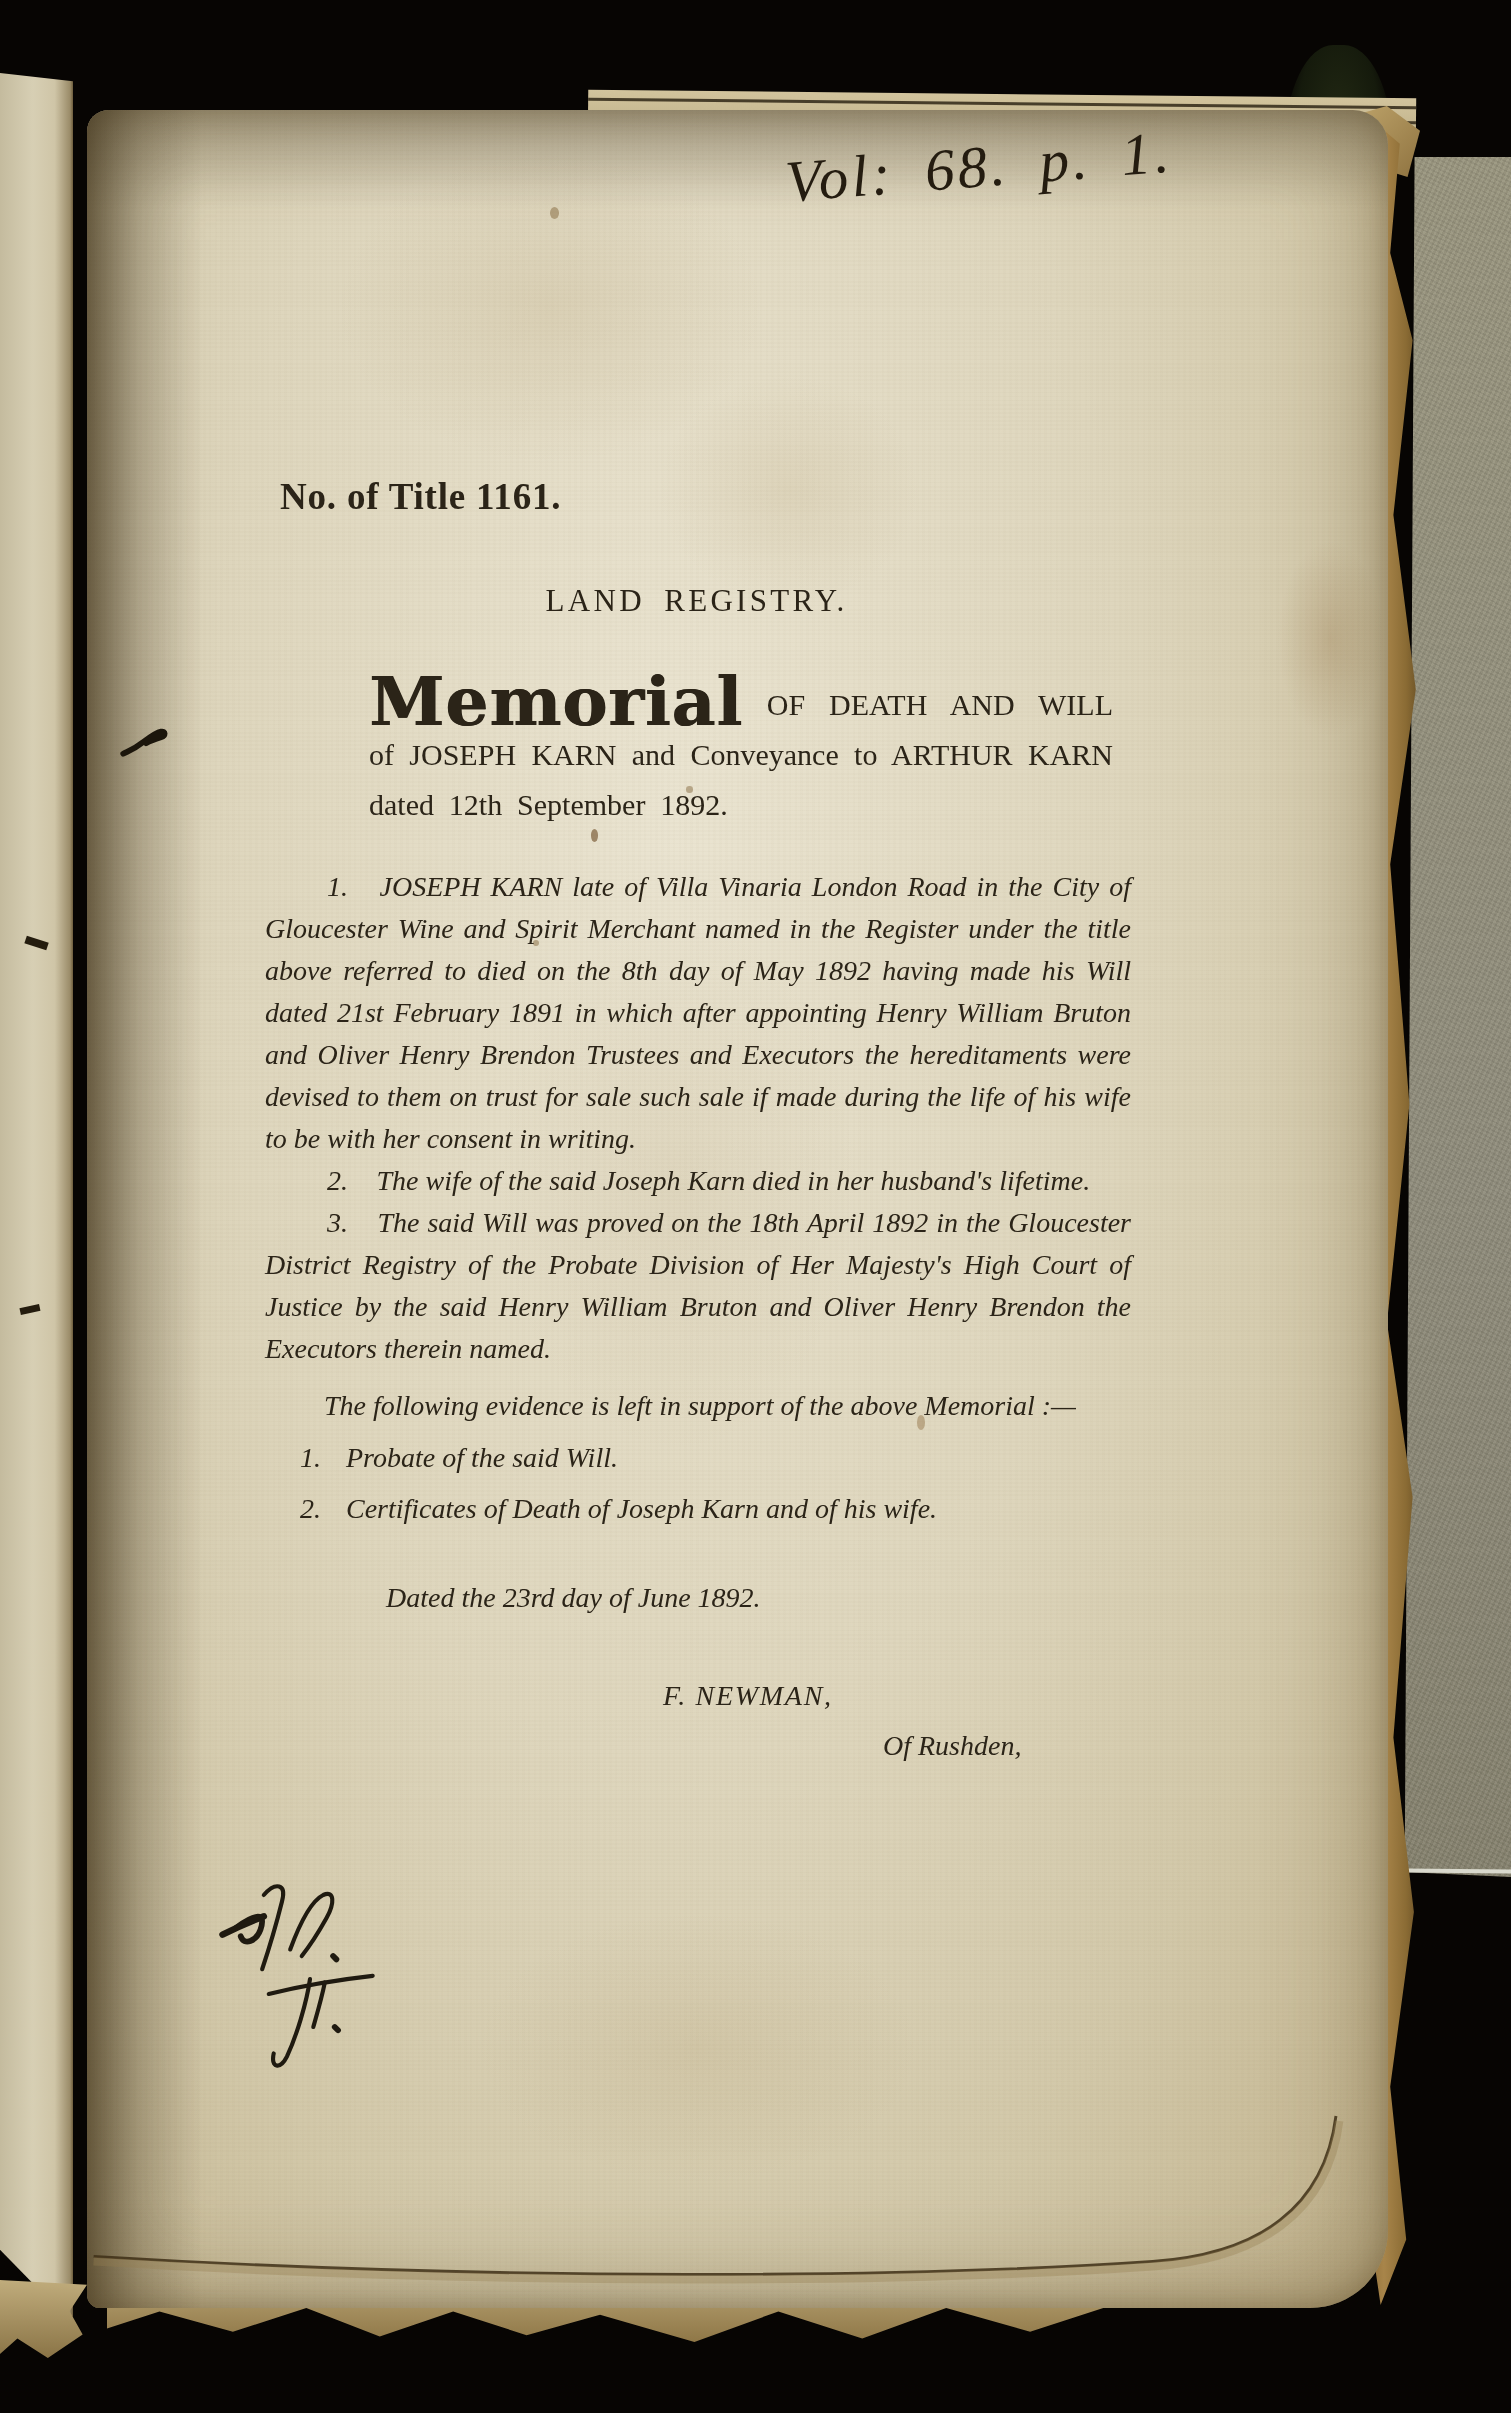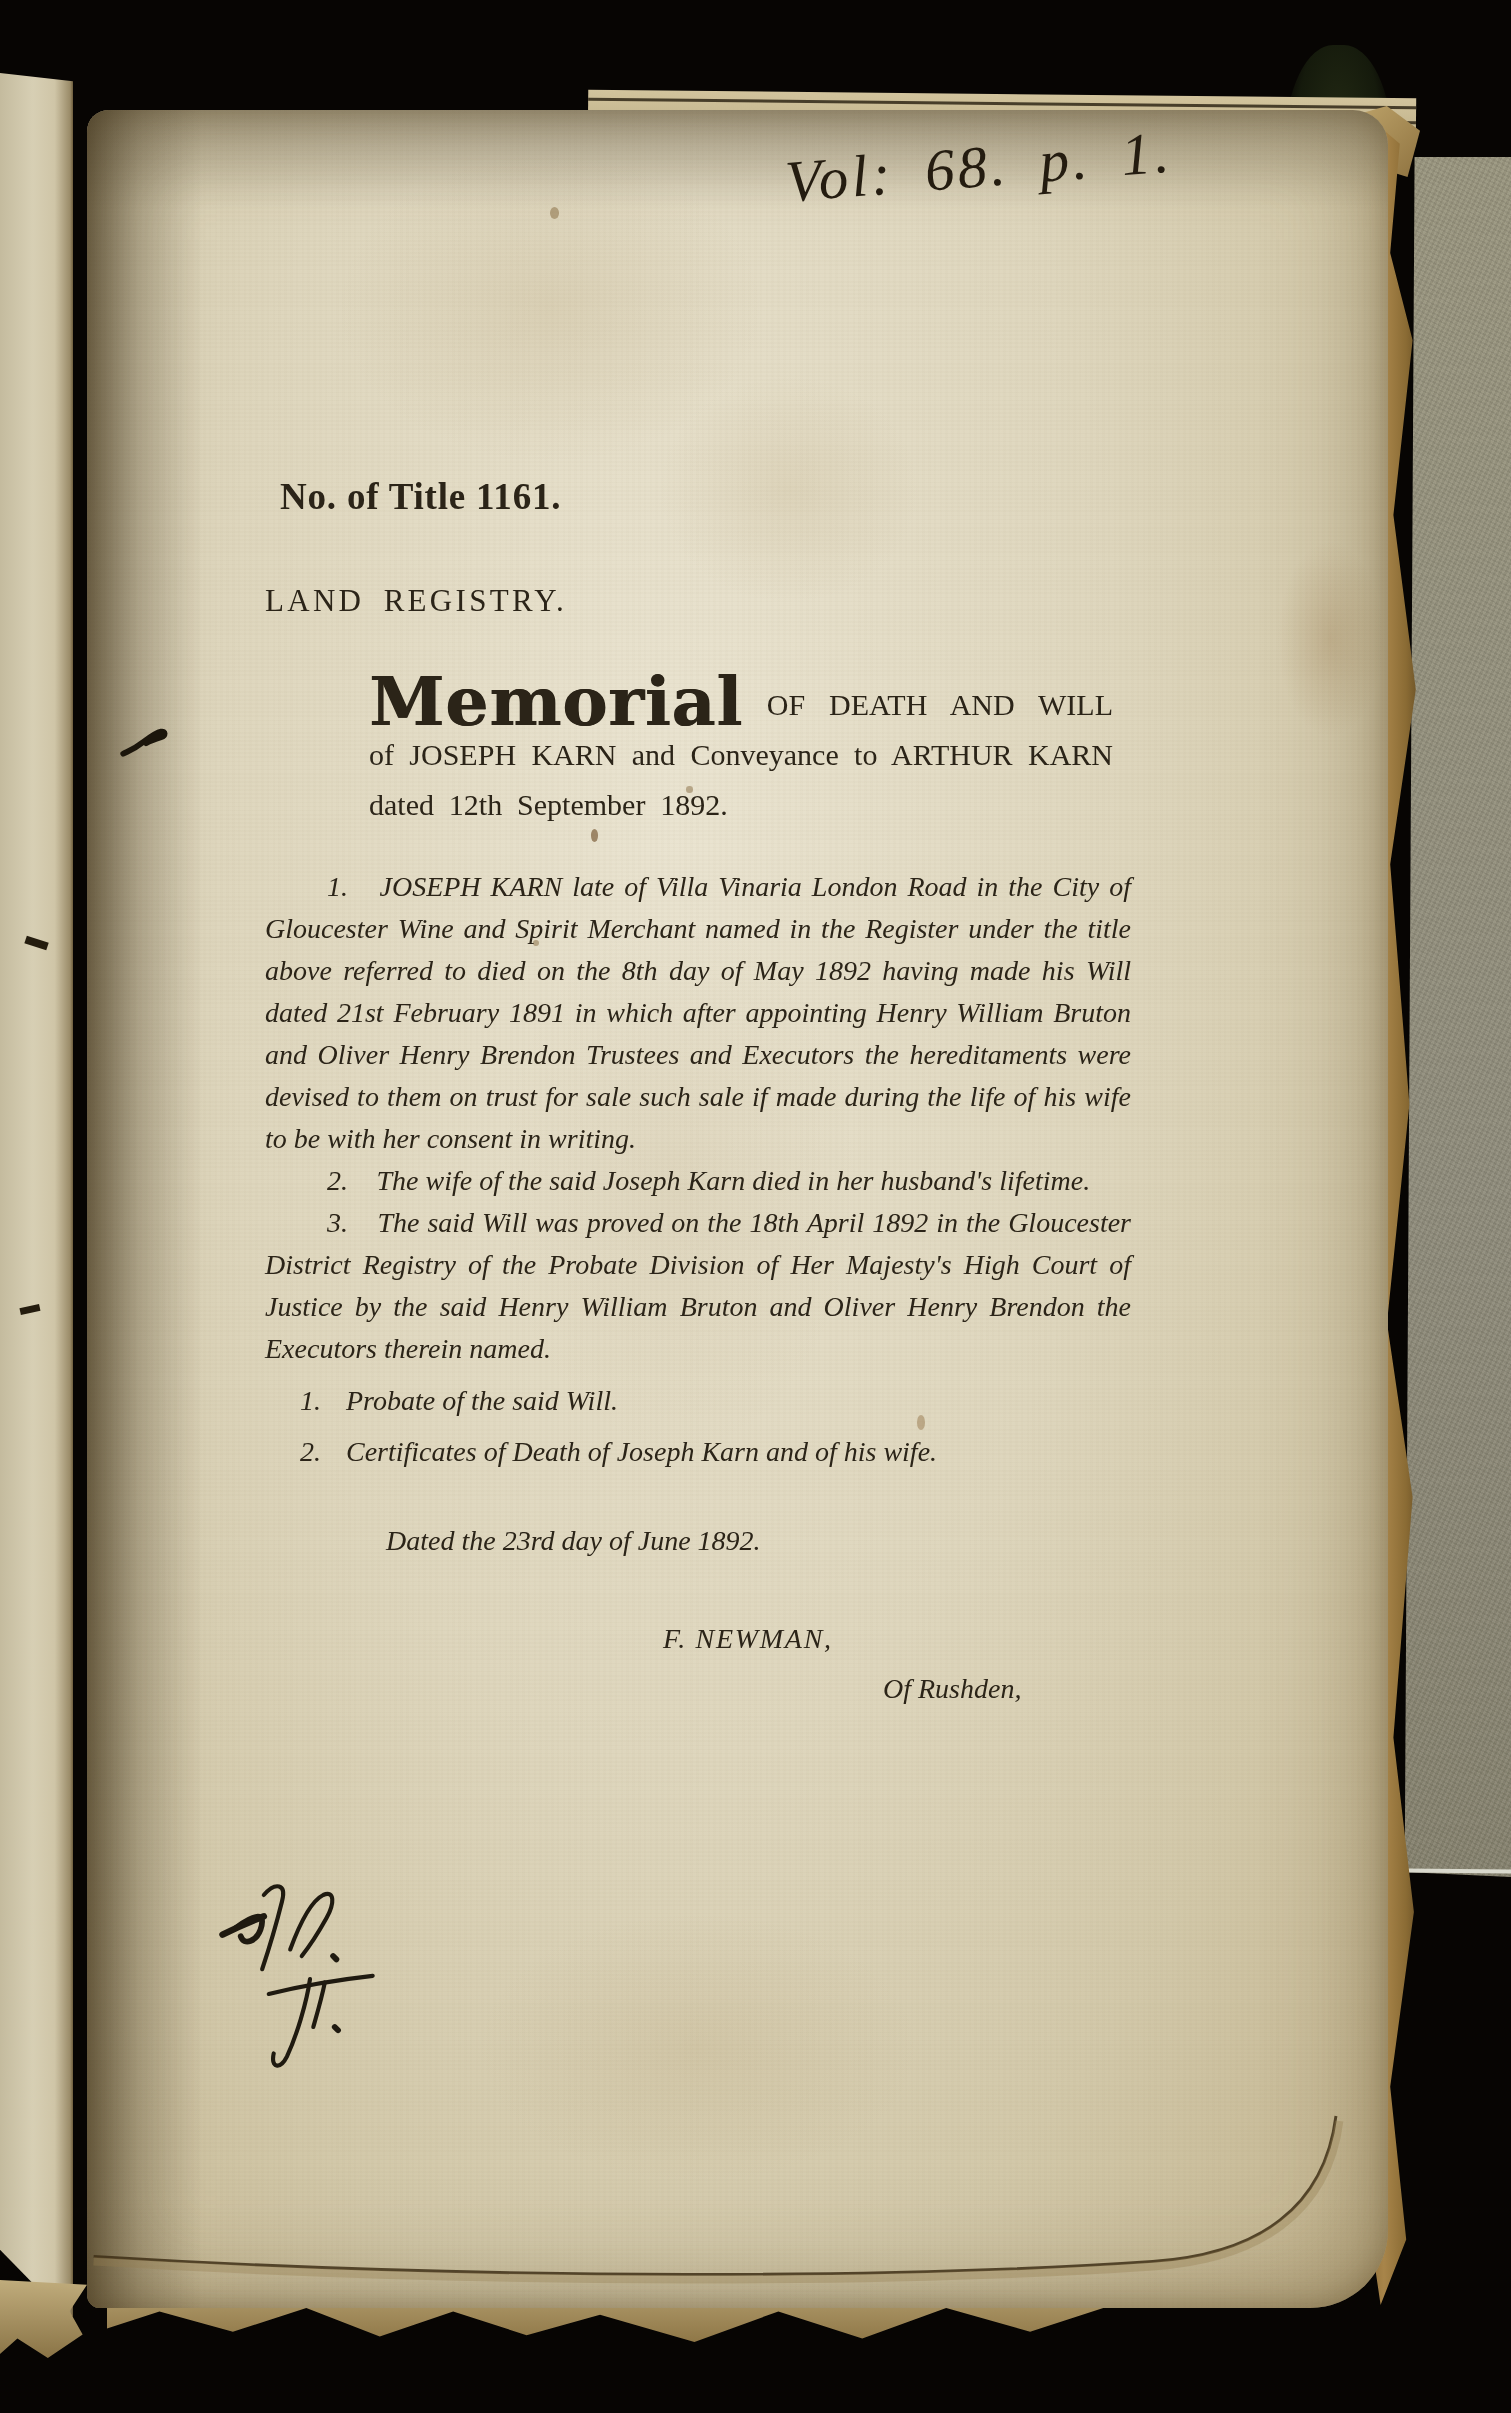--- a/index.html
+++ b/index.html
@@ -78,21 +78,21 @@
   .sp4{left:830px;top:1305px;width:8.3px;height:15px;background:rgba(120,80,30,.35);}
   .sp5{left:599px;top:676px;width:6.6px;height:6.6px;}
 
   .crease{position:absolute;left:0;top:0;width:1301px;height:2198px;pointer-events:none;}
 
   
   .ink{color:#2b2418;}
   .vol{position:absolute;left:698px;top:16.5px;width:529px;font-style:italic;font-size:59px;
     color:#241c10;transform:rotate(-4.5deg);letter-spacing:3.3px;word-spacing:13.2px;white-space:nowrap;}
   .title-no{position:absolute;left:193px;top:365px;font-weight:bold;font-size:37px;letter-spacing:0.8px;}
-  .registry{position:absolute;left:178px;top:473px;width:863px;
+  .registry{position:absolute;left:178px;top:473px;width:863px;text-align:center;
     font-size:31px;letter-spacing:3.3px;word-spacing:8.3px;}
   .memorial{position:absolute;left:282px;top:570px;width:744px;text-align:justify;
     font-size:30px;line-height:50px;word-spacing:7.4px;}
   .memorial .black{font-size:68px;font-weight:bold;letter-spacing:0.8px;vertical-align:-10px;line-height:0;
     font-family:"DejaVu Serif",serif;text-shadow:0.8px 0 0 #2b2418;}
   .ink-mark{position:absolute;left:31px;top:611px;}
 
   .column{position:absolute;left:178px;top:756px;width:866px;font-size:28px;font-style:italic;}
   .column p{margin:0;line-height:42px;text-align:justify;text-indent:62px;}
   .pnum{margin-right:21.5px;}
@@ -168,20 +168,21 @@
     </p>
     <p>
       <span class="pnum">2.</span>
       <span>The wife of the said Joseph Karn died in her husband's lifetime.</span>
     </p>
     <p>
       <span class="pnum">3.</span>
       <span>The said Will was proved on the 18th April 1892 in the Gloucester District Registry of the Probate Division of Her Majesty's High Court of Justice by the said Henry William Bruton and Oliver Henry Brendon the Executors therein named.</span>
     </p>
 
+    <p class="evidence-intro">The following evidence is left in support of the above Memorial :—</p>
 
     <div class="evlist">
       <div class="evitem">
         <span class="enum">1.</span><span>Probate of the said Will.</span>
       </div>
       <div class="evitem">
         <span class="enum">2.</span><span>Certificates of Death of Joseph Karn and of his wife.</span>
       </div>
     </div>
 

